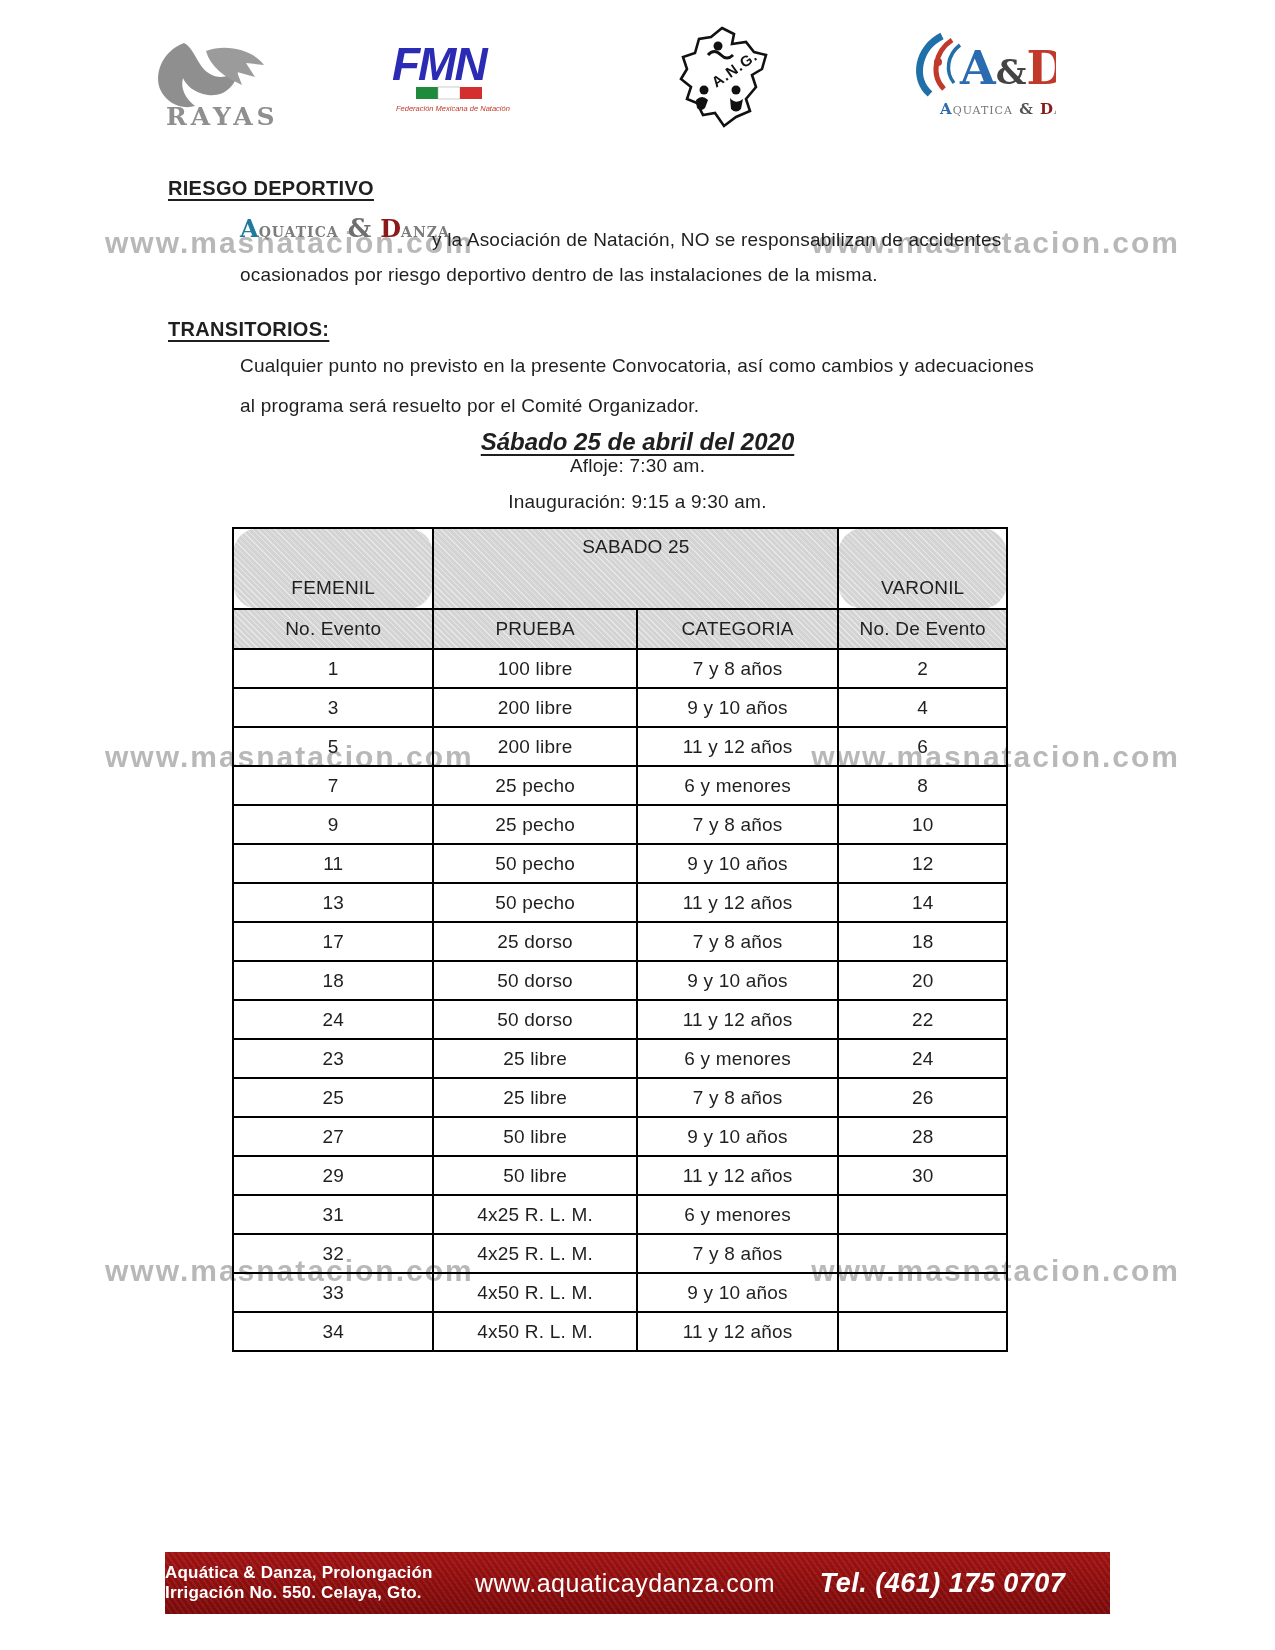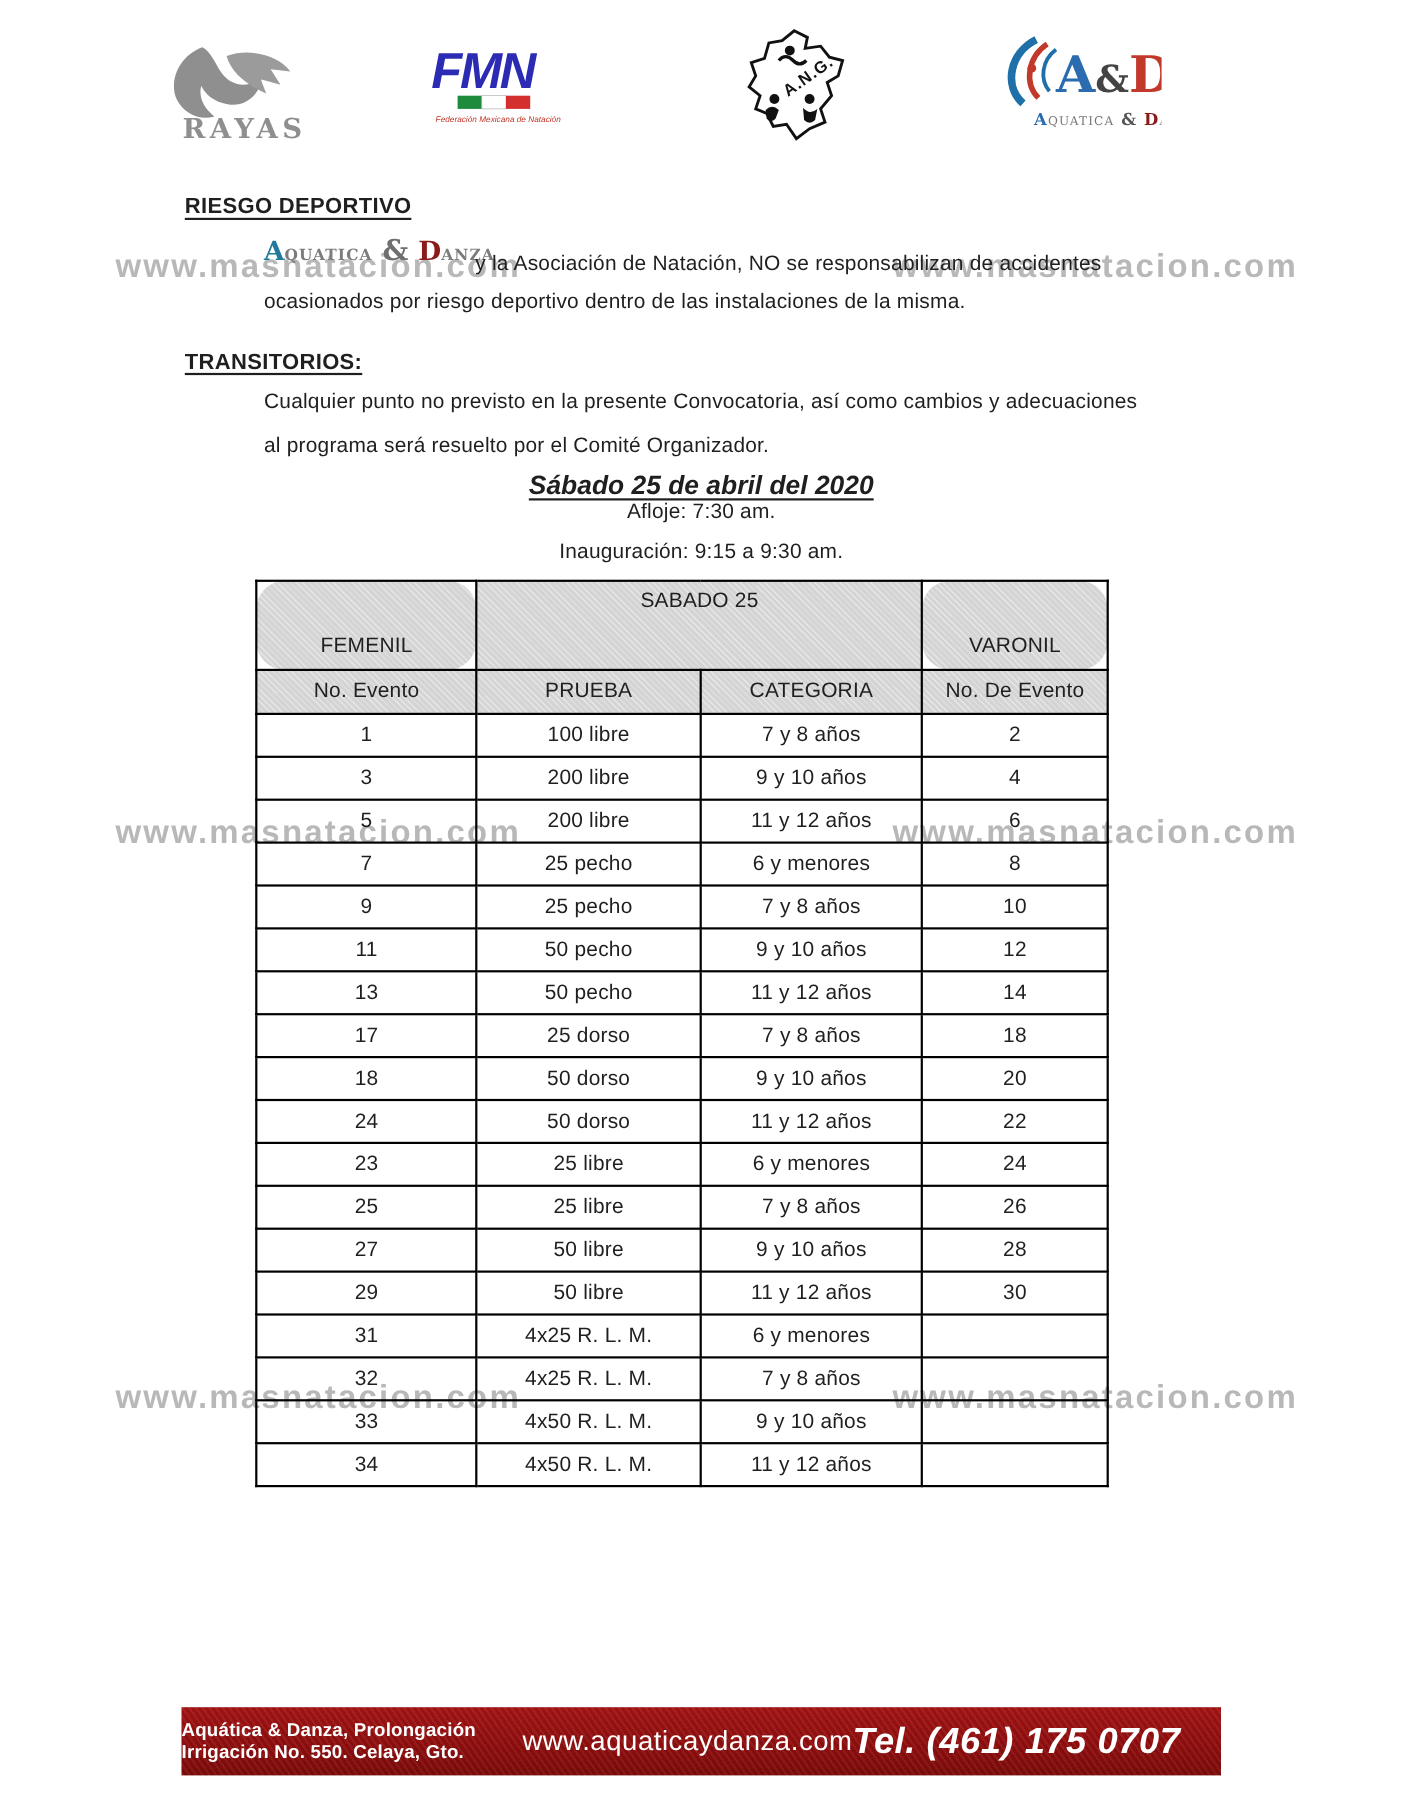--- a/index.html
+++ b/index.html
@@ -56,21 +56,21 @@
   .footer-banner{
     left:165px;top:1517px;width:945px;height:62px;display:flex;align-items:center;
     background:
       repeating-linear-gradient(55deg,rgba(255,255,255,.05) 0 2px,rgba(0,0,0,.05) 2px 5px),
       linear-gradient(180deg,#a51414 0%,#8e0e0e 60%,#7e0b0b 100%);
     color:#fff;z-index:2;
   }
   .footer-left{flex:1;display:flex;flex-direction:row;align-items:center;justify-content:center;line-height:1.15;}
   .footer-address{font-size:17px;font-weight:bold;letter-spacing:.2px;}
   .footer-website{font-size:25px;letter-spacing:.5px;}
-  .footer-phone{width:335px;text-align:left;font-size:33px;font-weight:bold;font-style:italic;letter-spacing:.5px;}
+  .footer-phone{width:335px;text-align:center;font-size:27px;font-weight:bold;font-style:italic;letter-spacing:.5px;}
 
   
   .logo{position:absolute;z-index:2;}
 </style>
 </head>
 <body>
 
 <div class="watermark" style="top:226px">
   <span>www.masnatacion.com</span>
   <span>www.masnatacion.com</span>

